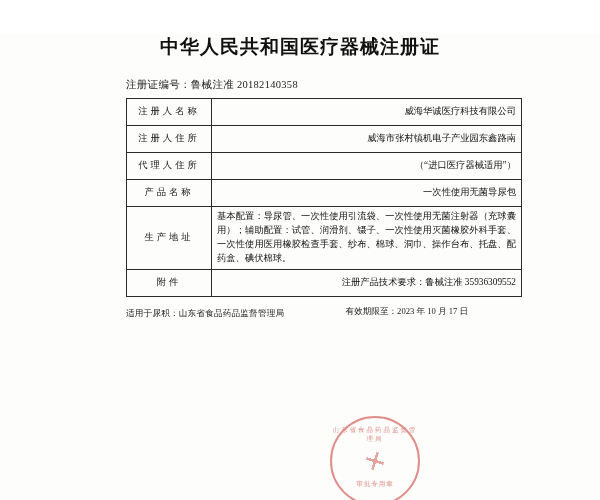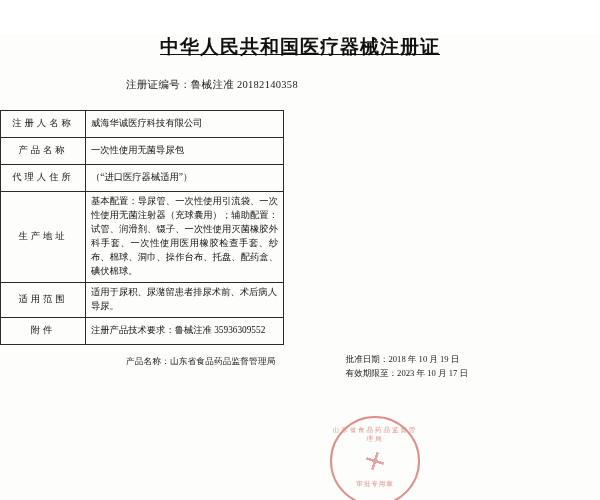--- a/index.html
+++ b/index.html
@@ -23,32 +23,32 @@
     background: #fdfdfb;
   }
   .doc-title {
     text-align: center;
     font-size: 19px;
     font-weight: bold;
     letter-spacing: 1px;
     color: #111;
     margin: 34px 0 0 0;
     font-family: "Liberation Serif", "DejaVu Serif", serif;
-    text-decoration: underline;
   }
   .reg-no {
     font-size: 10.5px;
     color: #1c1c1c;
-    margin: 18px 0 18px 0;
+    margin: 18px 0 6px 0;
     padding-left: 126px;
     letter-spacing: 0.3px;
   }
   table.cert {
     border-collapse: collapse;
-    width: 284px;
+    width: 396px;
+    margin-left: 126px;
     table-layout: fixed;
   }
   table.cert td {
     border: 1px solid #2a2a2a;
     font-size: 9.3px;
     line-height: 1.5;
     padding: 3px 5px;
     vertical-align: middle;
     color: #111;
   }
@@ -56,21 +56,21 @@
     width: 74px;
     text-align: center;
     letter-spacing: 3px;
     padding-left: 2px;
     padding-right: 2px;
   }
   td.label.tight {
     letter-spacing: 0.5px;
   }
   td.value {
-    text-align: left;
+    text-align: right;
     padding-left: 7px;
   }
   tr.tall td {
     height: 20px;
   }
   td.struct {
     line-height: 1.72;
     padding: 4px 6px;
     text-align: justify;
   }
@@ -153,46 +153,45 @@
 
   <div class="reg-no">注册证编号：鲁械注准 20182140358</div>
 
   <table class="cert">
     <tbody>
       <tr class="tall">
         <td class="label">注册人名称</td>
         <td class="value">威海华诚医疗科技有限公司</td>
       </tr>
       <tr class="tall">
-        <td class="label">产品名称</td>
-        <td class="value">一次性使用无菌导尿包</td>
+        <td class="label">注册人住所</td>
+        <td class="value">威海市张村镇机电子产业园东鑫路南</td>
       </tr>
       <tr class="tall">
         <td class="label">代理人住所</td>
         <td class="value">（“进口医疗器械适用”）</td>
       </tr>
+      <tr class="tall">
+        <td class="label">产品名称</td>
+        <td class="value">一次性使用无菌导尿包</td>
+      </tr>
       <tr>
         <td class="label">生产地址</td>
         <td class="value struct">基本配置：导尿管、一次性使用引流袋、一次性使用无菌注射器（充球囊用）；辅助配置：试管、润滑剂、镊子、一次性使用灭菌橡胶外科手套、一次性使用医用橡胶检查手套、纱布、棉球、洞巾、操作台布、托盘、配药盒、碘伏棉球。</td>
-      </tr>
-      <tr class="tall">
-        <td class="label">适用范围</td>
-        <td class="value">适用于尿积、尿潴留患者排尿术前、术后病人导尿。</td>
       </tr>
       <tr class="tall">
         <td class="label">附件</td>
         <td class="value">注册产品技术要求：鲁械注准 35936309552</td>
       </tr>
     </tbody>
   </table>
 
   <div class="footer">
-    <div class="approve-org">产品名称：山东省食品药品监督管理局</div>
+    <div class="approve-org">适用于尿积：山东省食品药品监督管理局</div>
     <div class="dates">
-      <div>批准日期：2018 年 10 月 19 日</div>
       <div>有效期限至：2023 年 10 月 17 日</div>
     </div>
   </div>
 
   <div class="seal">
     <div class="seal-arc">山东省食品药品监督管理局</div>
     <div class="seal-text">审批专用章</div>
   </div>
 
 </div>

